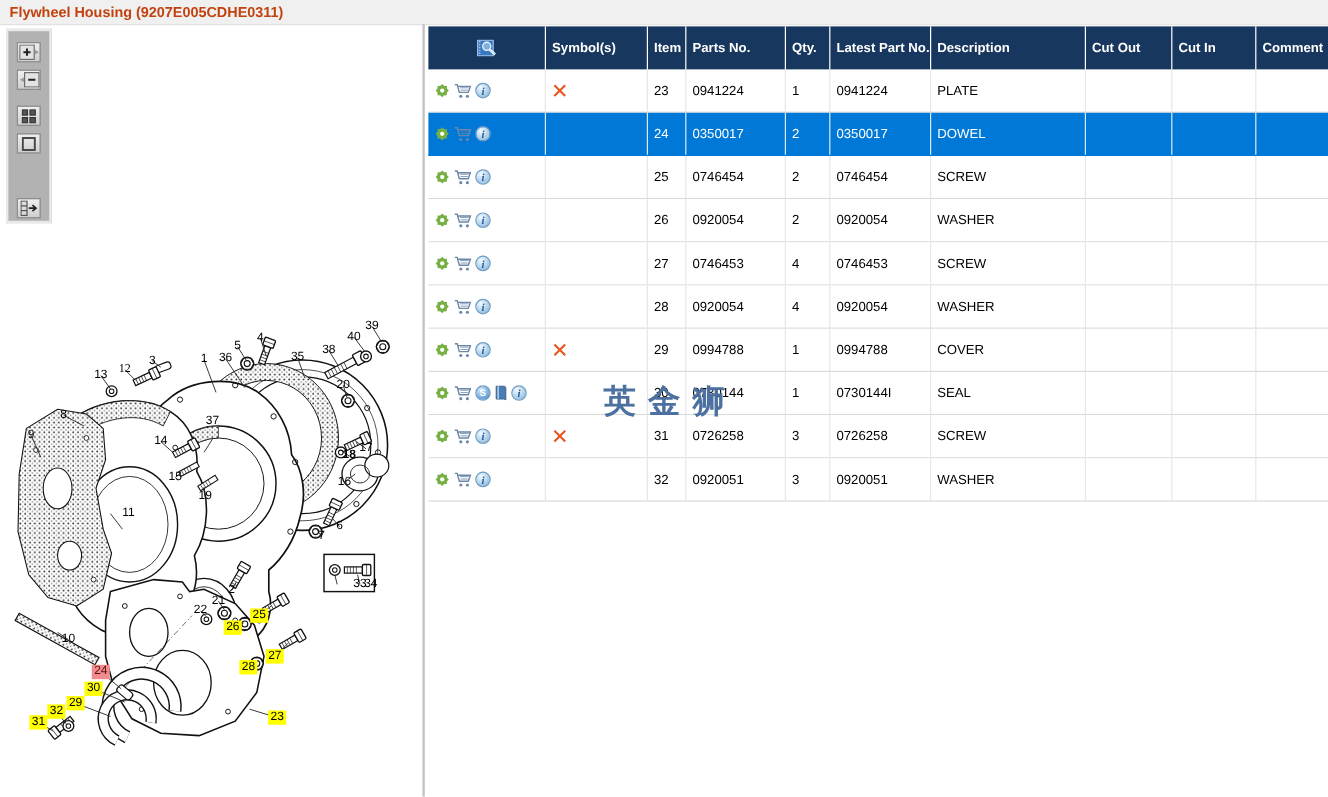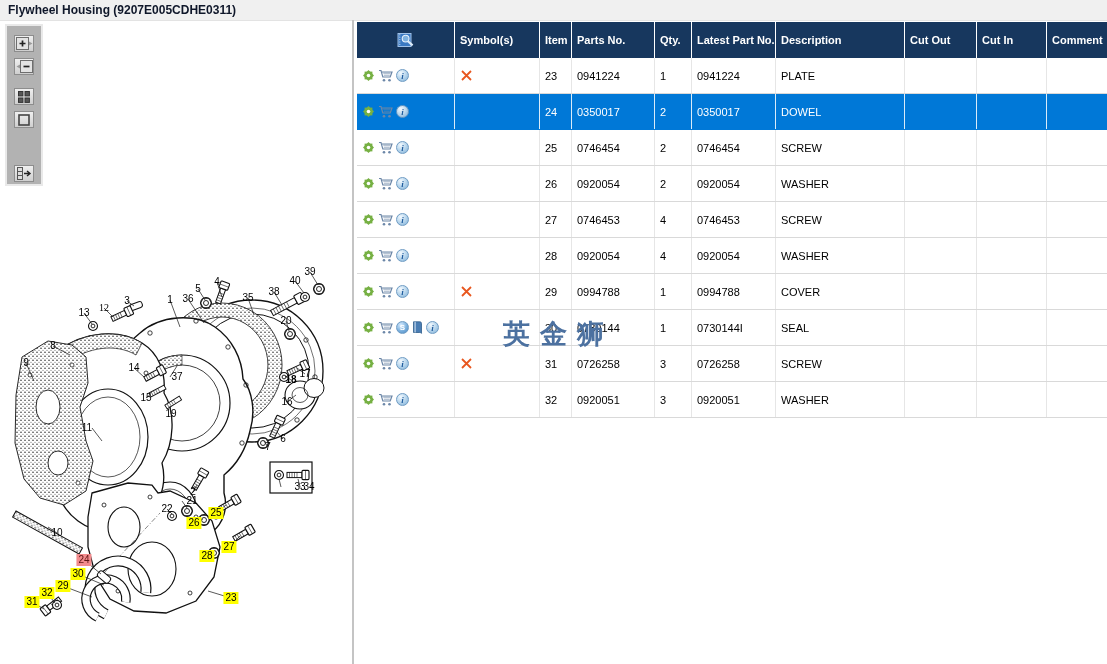--- a/index.html
+++ b/index.html
@@ -1,21 +1,21 @@
 <!DOCTYPE html>
 <html><head>
 <meta charset="utf-8">
 <style>
   html,body{margin:0;padding:0;}
   body{width:1107px;height:664px;overflow:hidden;position:relative;background:#fff;
        font-family:"Liberation Sans",sans-serif;-webkit-font-smoothing:antialiased;}
   
   .titlebar{position:absolute;left:0;top:0;width:1107px;height:20px;background:#f0f0f0;
             border-bottom:1px solid #e3e3e3;}
-  .titlebar .t{position:absolute;left:8px;top:3px;font-size:12px;font-weight:bold;color:#0f172a;}
+  .titlebar .t{position:absolute;left:8px;top:3px;font-size:12px;font-weight:bold;color:#c2410c;}
   
   .toolpanel{position:absolute;left:5px;top:24px;width:38px;height:162px;background:#b2b2b2;
              border:2px solid #e9e9e9;box-sizing:border-box;}
   .tbtn{position:absolute;left:7px;width:20px;height:17px;background:linear-gradient(#efefef,#cfcfcf);
         border:1px solid #8d8d8d;box-sizing:border-box;display:flex;align-items:center;justify-content:center;
         padding:0;cursor:pointer;}
   .tbtn svg{display:block;}
   
   .divider{position:absolute;left:352px;top:20px;width:2px;height:644px;background:#c4c4c4;}
   
@@ -652,31 +652,31 @@
       <span class="callout plain" style="left: 248px; top: 43px;">35</span>
       <span class="callout plain" style="left: 170px; top: 45px;">1</span>
       <span class="callout plain" style="left: 188px; top: 44px;">36</span>
       <span class="callout plain" style="left: 127px; top: 46px;">3</span>
       <span class="callout plain" style="left: 104px; top: 53px; font-family: Liberation Serif, serif;">12</span>
       <span class="callout plain" style="left: 84px; top: 58px;">13</span>
       <span class="callout plain" style="left: 286px; top: 66px;">20</span>
       <span class="callout plain" style="left: 53px; top: 91px;">8</span>
       <span class="callout plain" style="left: 26px; top: 108px;">9</span>
       <span class="callout plain" style="left: 134px; top: 113px;">14</span>
-      <span class="callout plain" style="left: 177px; top: 122px;">37</span>
+      <span class="callout plain" style="left: 177px; top: 96px;">37</span>
       <span class="callout plain" style="left: 305px; top: 119px; text-align: right;">17</span>
       <span class="callout plain" style="left: 291px; top: 125px; font-weight: bold;">18</span>
       <span class="callout plain" style="left: 287px; top: 147px;">16</span>
       <span class="callout plain" style="left: 146px; top: 143px;">15</span>
       <span class="callout plain" style="left: 171px; top: 159px;">19</span>
-      <span class="callout plain" style="left: 80px; top: 173px; padding-left: 16px;">11</span>
+      <span class="callout plain" style="left: 100px; top: 173px; padding-left: 16px;">11</span>
       <span class="callout plain" style="left: 283px; top: 184px;">6</span>
       <span class="callout plain" style="left: 268px; top: 192px;">7</span>
       <span class="callout plain" style="left: 193px; top: 237px;">2</span>
-      <span class="callout plain" style="left: 192px; top: 246px; text-align: right;">21</span>
+      <span class="callout plain" style="left: 182px; top: 246px; text-align: right;">21</span>
       <span class="callout plain" style="left: 167px; top: 254px;">22</span>
       <span class="callout plain" style="left: 57px; top: 278px;">10</span>
       <span class="callout yellow" style="left: 216px; top: 258px;">25</span>
       <span class="callout yellow" style="left: 194px; top: 268px;">26</span>
       <span class="callout yellow" style="left: 229px; top: 292px;">27</span>
       <span class="callout yellow" style="left: 207px; top: 301px;">28</span>
       <span class="callout red" style="left: 84px; top: 305px;">24</span>
       <span class="callout yellow" style="left: 78px; top: 319px;">30</span>
       <span class="callout yellow" style="left: 63px; top: 331px;">29</span>
       <span class="callout yellow" style="left: 47px; top: 338px;">32</span>

